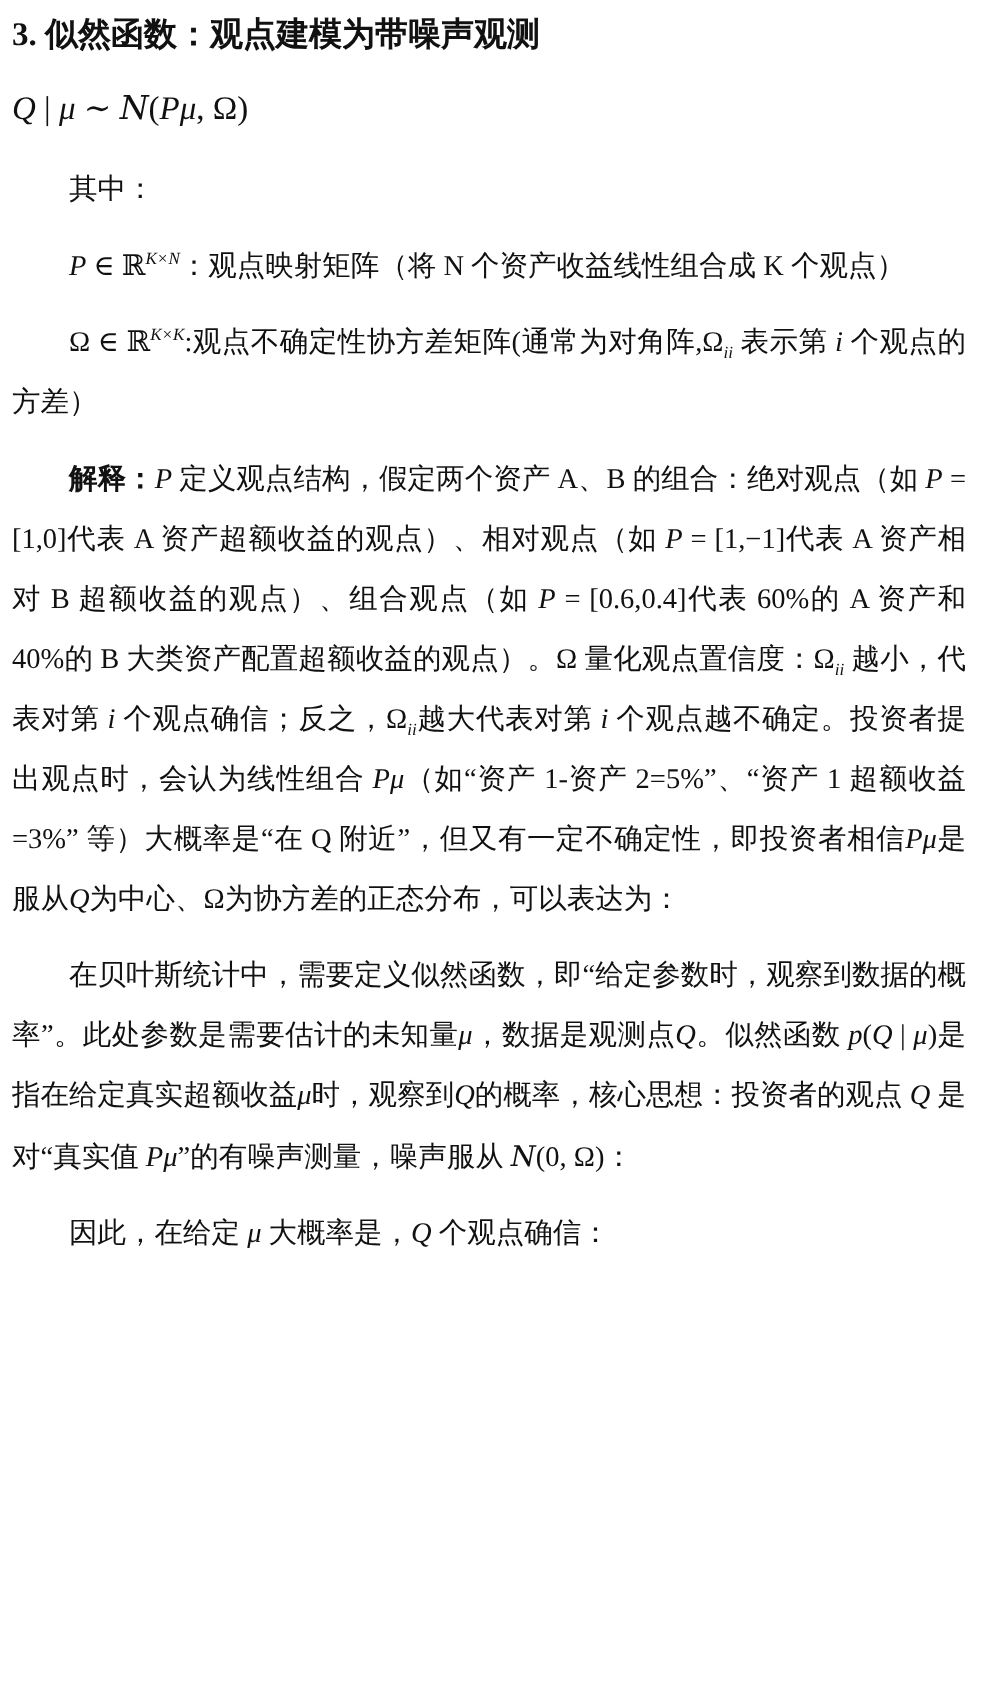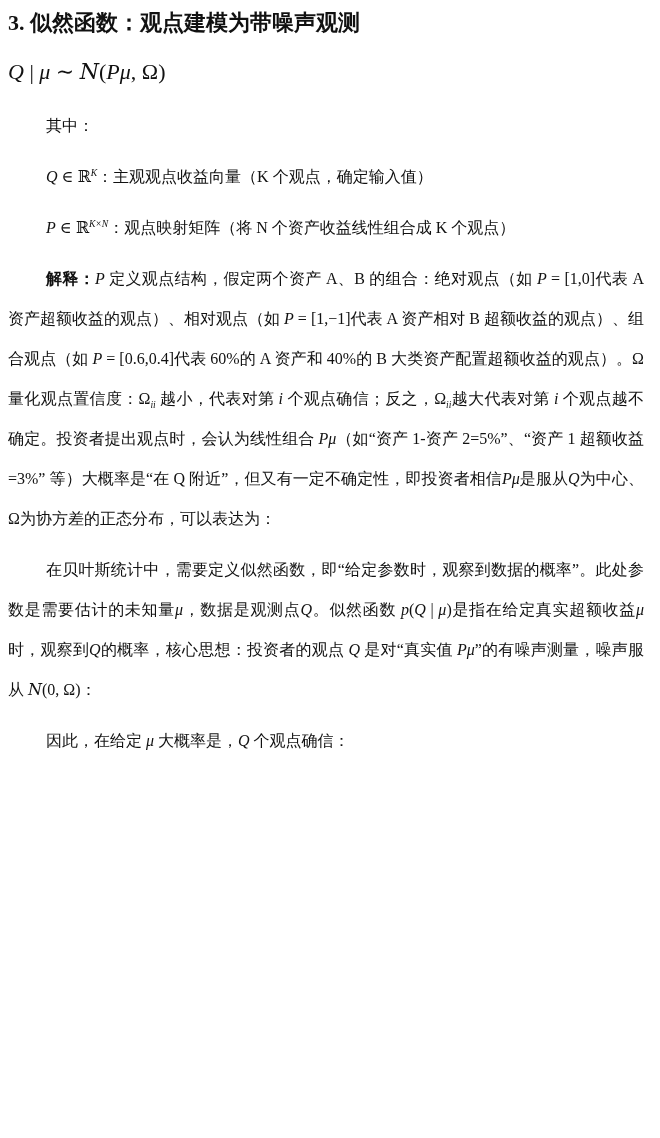--- a/index.html
+++ b/index.html
@@ -20,21 +20,21 @@
     padding: 8px 8px 0 8px;
   }
   .heading {
     font-size: 22px;
     line-height: 30px;
     font-weight: bold;
     margin: 0 0 14px 0;
     font-family: "Liberation Serif", "DejaVu Serif", serif;
   }
   .para {
-    font-size: 16px;
+    font-size: 19px;
     line-height: 40px;
     margin: 0 0 11px 0;
     text-align: justify;
   }
   .indent { text-indent: 38px; }
   .formula {
     font-size: 22px;
     line-height: 36px;
     text-align: left;
     margin: 16px 0 16px 0;
@@ -54,24 +54,24 @@
 </head>
 <body>
 
 <div class="doc">
   <h3 class="heading"><span class="bold">3. 似然函数：观点建模为带噪声观测</span></h3>
 
   <div class="formula"><span class="m">Q</span><span> | </span><span class="m">μ</span><span> ∼ </span><span class="cal">N</span><span>(</span><span class="m">Pμ</span><span>, Ω)</span></div>
 
   <p class="para indent"><span>其中：</span></p>
 
-  <p class="para indent"><span class="m">Q</span><span> ∈ ℝ</span><sup>K</sup><span>：主观观点收益向量（K 个观点，确定输入值）</span></p>
 
   <p class="para indent"><span class="m">P</span><span> ∈ ℝ</span><sup>K×N</sup><span>：观点映射矩阵（将 N 个资产收益线性组合成 K 个观点）</span></p>
 
+  <p class="para indent"><span>Ω ∈ ℝ</span><sup>K×K</sup><span>:观点不确定性协方差矩阵(通常为对角阵,Ω</span><sub>ii</sub><span> 表示第 </span><span class="m">i</span><span> 个观点的方差）</span></p>
 
   <p class="para indent"><span class="bold">解释：</span><span class="m">P</span><span> 定义观点结构，假定两个资产 A、B 的组合：绝对观点（如 </span><span class="m">P</span><span> = [1,0]代表 A 资产超额收益的观点）、相对观点（如 </span><span class="m">P</span><span> = [1,−1]代表 A 资产相对 B 超额收益的观点）、组合观点（如 </span><span class="m">P</span><span> = [0.6,0.4]代表 60%的 A 资产和 40%的 B 大类资产配置超额收益的观点）。Ω 量化观点置信度：Ω</span><sub>ii</sub><span> 越小，代表对第 </span><span class="m">i</span><span> 个观点确信；反之，Ω</span><sub>ii</sub><span>越大代表对第 </span><span class="m">i</span><span> 个观点越不确定。投资者提出观点时，会认为线性组合 </span><span class="m">Pμ</span><span>（如“资产 1-资产 2=5%”、“资产 1 超额收益=3%” 等）大概率是“在 Q 附近”，但又有一定不确定性，即投资者相信</span><span class="m">Pμ</span><span>是服从</span><span class="m">Q</span><span>为中心、Ω为协方差的正态分布，可以表达为：</span></p>
 
 
   <p class="para indent"><span>在贝叶斯统计中，需要定义似然函数，即“给定参数时，观察到数据的概率”。此处参数是需要估计的未知量</span><span class="m">μ</span><span>，数据是观测点</span><span class="m">Q</span><span>。似然函数 </span><span class="m">p</span><span>(</span><span class="m">Q</span><span> | </span><span class="m">μ</span><span>)是指在给定真实超额收益</span><span class="m">μ</span><span>时，观察到</span><span class="m">Q</span><span>的概率，核心思想：投资者的观点 </span><span class="m">Q</span><span> 是对“真实值 </span><span class="m">Pμ</span><span>”的有噪声测量，噪声服从 </span><span class="cal">N</span><span>(0, Ω)：</span></p>
 
 
   <p class="para indent"><span>因此，在给定 </span><span class="m">μ</span><span> 大概率是，</span><span class="m">Q</span><span> 个观点确信：</span></p>
 
 </div>

